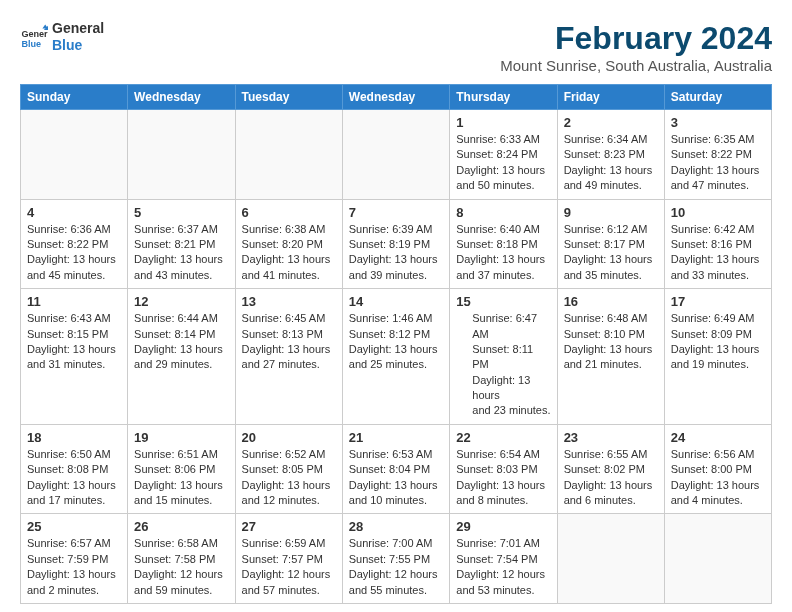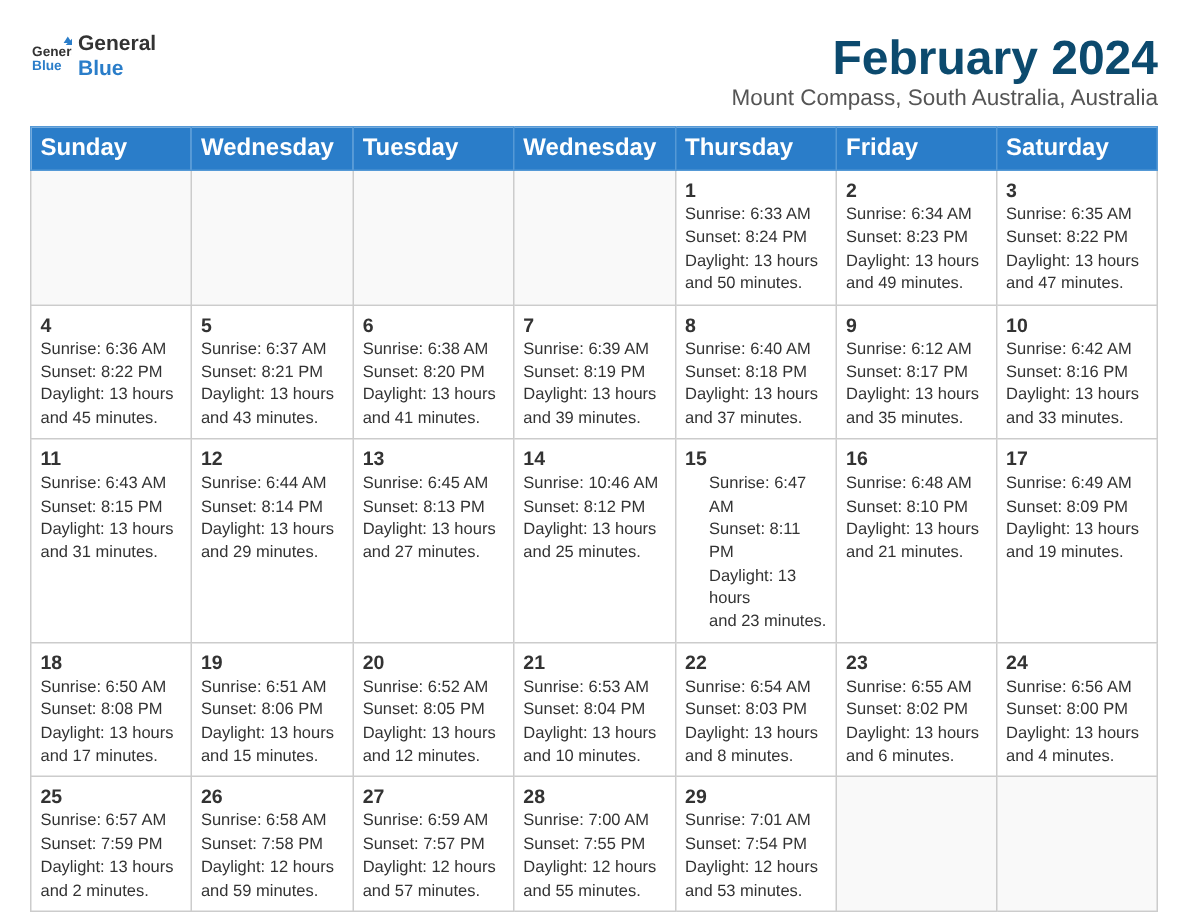--- a/index.html
+++ b/index.html
@@ -38,21 +38,21 @@
       color: #555;
     }
     .calendar {
       width: 100%;
       border-collapse: collapse;
       border: 1px solid #ccc;
     }
     .calendar th {
       background-color: #2a7dc9;
       color: #fff;
-      font-size: 16px;
+      font-size: 12px;
       font-weight: bold;
       text-align: left;
       padding: 5px 6px;
       border: 1px solid #5599d6;
     }
     .calendar td {
       vertical-align: top;
       border: 1px solid #ccc;
       padding: 5px 6px;
       font-size: 10.5px;
@@ -86,21 +86,21 @@
       <polygon points="32,8 40,8 36,2" fill="#2a7dc9"></polygon>
       <polygon points="34,10 40,10 40,4" fill="#2a7dc9"></polygon>
     </svg>
     <div>
       <div style="font-size:14px;font-weight:bold;color:#333;line-height:1.2;">General</div>
       <div style="font-size:14px;font-weight:bold;color:#2a7dc9;line-height:1.2;">Blue</div>
     </div>
   </div>
   <div class="title-block">
     <div class="main-title">February 2024</div>
-    <div class="sub-title">Mount Compass, South Australia, Australia</div>
+    <div class="sub-title">Mount Sunrise, South Australia, Australia</div>
   </div>
 </div>
 
 <table class="calendar">
   <thead>
     <tr id="header-row">
         <th>Sunday</th>
         <th>Wednesday</th>
         <th>Tuesday</th>
         <th>Wednesday</th>
@@ -205,21 +205,21 @@
         </td>
         <td>
           <span class="day-number">13</span>
           <div class="day-info" style="white-space: pre-line;">Sunrise: 6:45 AM
 Sunset: 8:13 PM
 Daylight: 13 hours
 and 27 minutes.</div>
         </td>
         <td>
           <span class="day-number">14</span>
-          <div class="day-info" style="white-space: pre-line;">Sunrise: 10:46 AM
+          <div class="day-info" style="white-space: pre-line;">Sunrise: 1:46 AM
 Sunset: 8:12 PM
 Daylight: 13 hours
 and 25 minutes.</div>
         </td>
         <td>
           <span class="day-number">15</span>
           <div class="day-info" style="white-space: pre-line; margin-left: 16px;">Sunrise: 6:47 AM
 Sunset: 8:11 PM
 Daylight: 13 hours
 and 23 minutes.</div>

